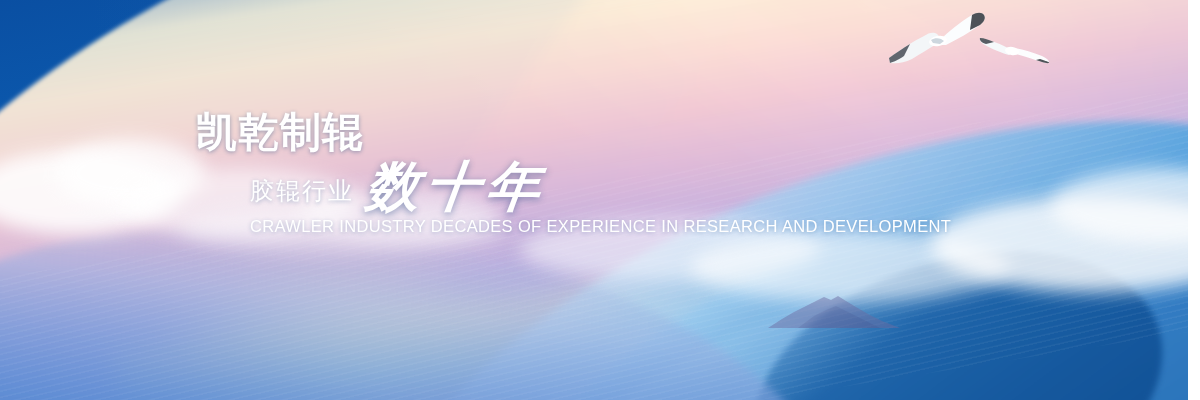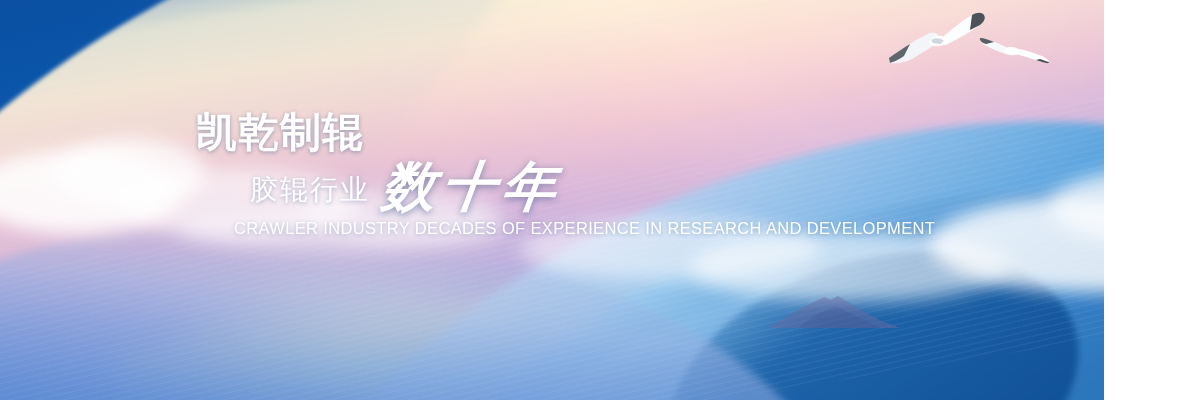--- a/index.html
+++ b/index.html
@@ -3,21 +3,21 @@
 <meta charset="utf-8">
 <title>凯乾制辊 Banner</title>
 <style>
   html, body {
     margin: 0;
     padding: 0;
     background: #ffffff;
   }
   .banner {
     position: relative;
-    width: 1104px;
+    width: 1188px;
     height: 400px;
     overflow: hidden;
     font-family: "Liberation Sans", "DejaVu Sans", sans-serif;
     background: #0f766e;
   }
 
   
   .sky {
     position: absolute;
     inset: 0;
@@ -264,21 +264,21 @@
     white-space: nowrap;
   }
   .sub-row {
     display: flex;
     align-items: baseline;
     margin-top: 5px;
     margin-left: 54px;
     white-space: nowrap;
   }
   .sub-cn {
-    font-size: 28px;
+    font-size: 24px;
     font-weight: 400;
     letter-spacing: 2px;
     color: #ffffff;
     text-shadow: 0 1px 4px rgba(10,60,120,0.35);
     margin-top: 7px;
   }
   .calligraphy {
     font-family: "DejaVu Serif", "Liberation Serif", serif;
     font-size: 54px;
     font-style: italic;
@@ -294,21 +294,21 @@
   }
   .sub-cn-right {
     font-size: 24px;
     font-weight: 400;
     letter-spacing: 2px;
     color: #ffffff;
     text-shadow: 0 1px 4px rgba(10,60,120,0.35);
   }
   .english {
     margin-top: 10px;
-    margin-left: 38px;
+    margin-left: 54px;
     font-size: 16.5px;
     font-weight: 400;
     letter-spacing: .35px;
     color: #ffffff;
     white-space: nowrap;
     text-shadow: 0 1px 4px rgba(10,60,120,0.30);
   }
 </style>
 </head>
 <body>

